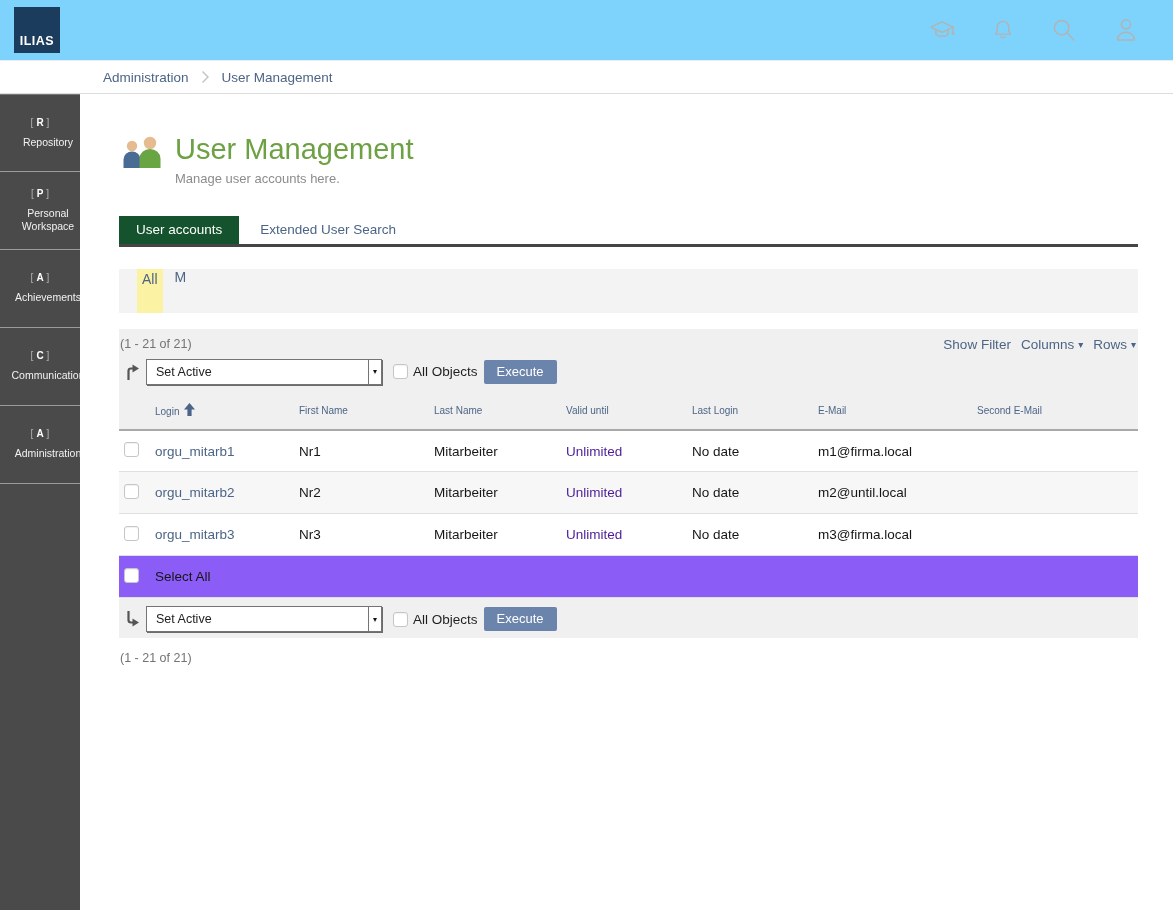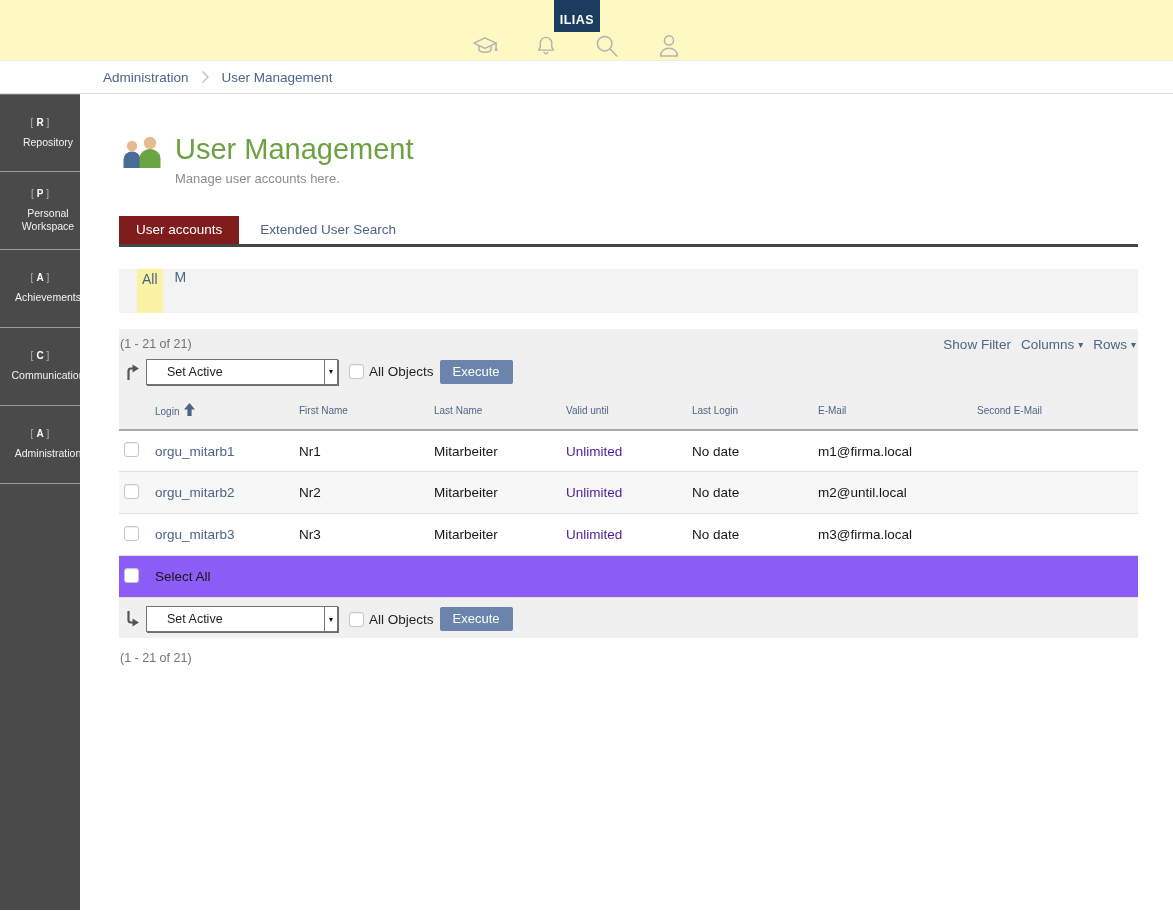--- a/index.html
+++ b/index.html
@@ -1,21 +1,21 @@
 <!DOCTYPE html>
 <html><head>
 <meta charset="utf-8">
 <style>
   * { margin:0; padding:0; box-sizing:border-box; }
   html,body { width:1173px; height:911px; background:#fff;
     font-family:"Liberation Sans","DejaVu Sans",sans-serif; color:#161616; }
 
   
   .topbar { height:60px; display:flex; align-items:center; justify-content:space-between;
-    padding:0 33px 0 14px; background:#fef9c3;flex-direction:column; }
+    padding:0 33px 0 14px; background:#7dd3fc; }
   .logo { width:46px; height:46px; background:#1b3c5c; color:#fff; display:flex;
     align-items:flex-end; justify-content:center; padding-bottom:5px;
     font-size:12.5px; font-weight:bold; letter-spacing:.5px; }
   .top-icons { display:flex; align-items:center; gap:34px; }
   .top-icons svg { display:block; }
 
   
   .breadcrumb { height:34px; display:flex; align-items:center; gap:12px;
     padding-left:103px; border-top:1px solid #ececec; border-bottom:1px solid #dcdcdc; }
   .breadcrumb a { color:#4c6586; text-decoration:none; font-size:13.5px; }
@@ -38,41 +38,41 @@
 
   
   .page-head { display:flex; align-items:flex-start; gap:12px; padding-top:40px; }
   .head-icon { margin-top:2px; }
   .page-title { color:#6da144; font-size:29px; font-weight:400; line-height:1.1; }
   .page-sub { color:#8c8c8c; font-size:13px; margin-top:5px; }
 
   
   .tabs { display:flex; margin-top:30px; border-bottom:3px solid #454545; }
   .tab { font-size:13.5px; padding:6px 17px 7px; cursor:pointer; color:#4c6586; }
-  .tab.active { background:#7f1d1d; color:#fff; }
+  .tab.active { background:#14532d; color:#fff; }
   .tab + .tab { margin-left:4px; }
 
   
   .letterbar { margin-top:22px; height:44px; background:#f3f3f3; display:flex;
     padding-left:18px; gap:12px; font-size:14px; }
   .letterbar a { color:#4c6586; text-decoration:none; }
   .letter-active { background:#fbf3a3; padding:2px 5px; }
 
   
   .panel { margin-top:16px; background:#f0f0f0; padding:6px 0 6px; }
   .panel-top { display:flex; justify-content:space-between; align-items:center; padding:2px 2px 0 1px; }
   .range { color:#737373; font-size:12.5px; }
   .view-controls { display:flex; align-items:center; gap:10px; font-size:13.5px; }
   .view-controls a { color:#4c6586; text-decoration:none; display:flex; align-items:center; gap:4px; }
   .caret { font-size:10px; color:#4c6586; }
 
   .action-row { display:flex; align-items:center; margin-top:7px; padding-left:4px; height:26px; }
   .corner-arrow { width:17px; display:flex; justify-content:center; }
-  .select { width:192px; height:26px; background:#fff; border:1px solid #747474;
-    display:flex; align-items:center; padding-left:20px; font-size:12.5px; color:#222;
+  .select { width:236px; height:26px; background:#fff; border:1px solid #747474;
+    display:flex; align-items:center; padding-left:9px; font-size:12.5px; color:#222;
     position:relative; margin-left:6px; cursor:pointer;
     box-shadow:1px 1px 0 rgba(0,0,0,.55); }
   .select .sel-arrow { position:absolute; right:0; top:0; bottom:0; width:13px;
     border-left:1px solid #747474; display:flex; align-items:center; justify-content:center;
     font-size:8px; color:#111; }
   .cb { width:15px; height:15px; background:#fff; border:1px solid #c6c6c6; border-radius:3px;
     display:inline-block; flex-shrink:0; cursor:pointer; box-shadow:inset 0 1px 1px rgba(0,0,0,.06); }
   .action-row .cb { margin-left:11px; }
   .all-objects { font-size:13.5px; margin-left:5px; color:#1f1f1f; }
   .execute-btn { margin-left:6px; background:#6b84ab; color:#fff; border:none; font-size:13px;

